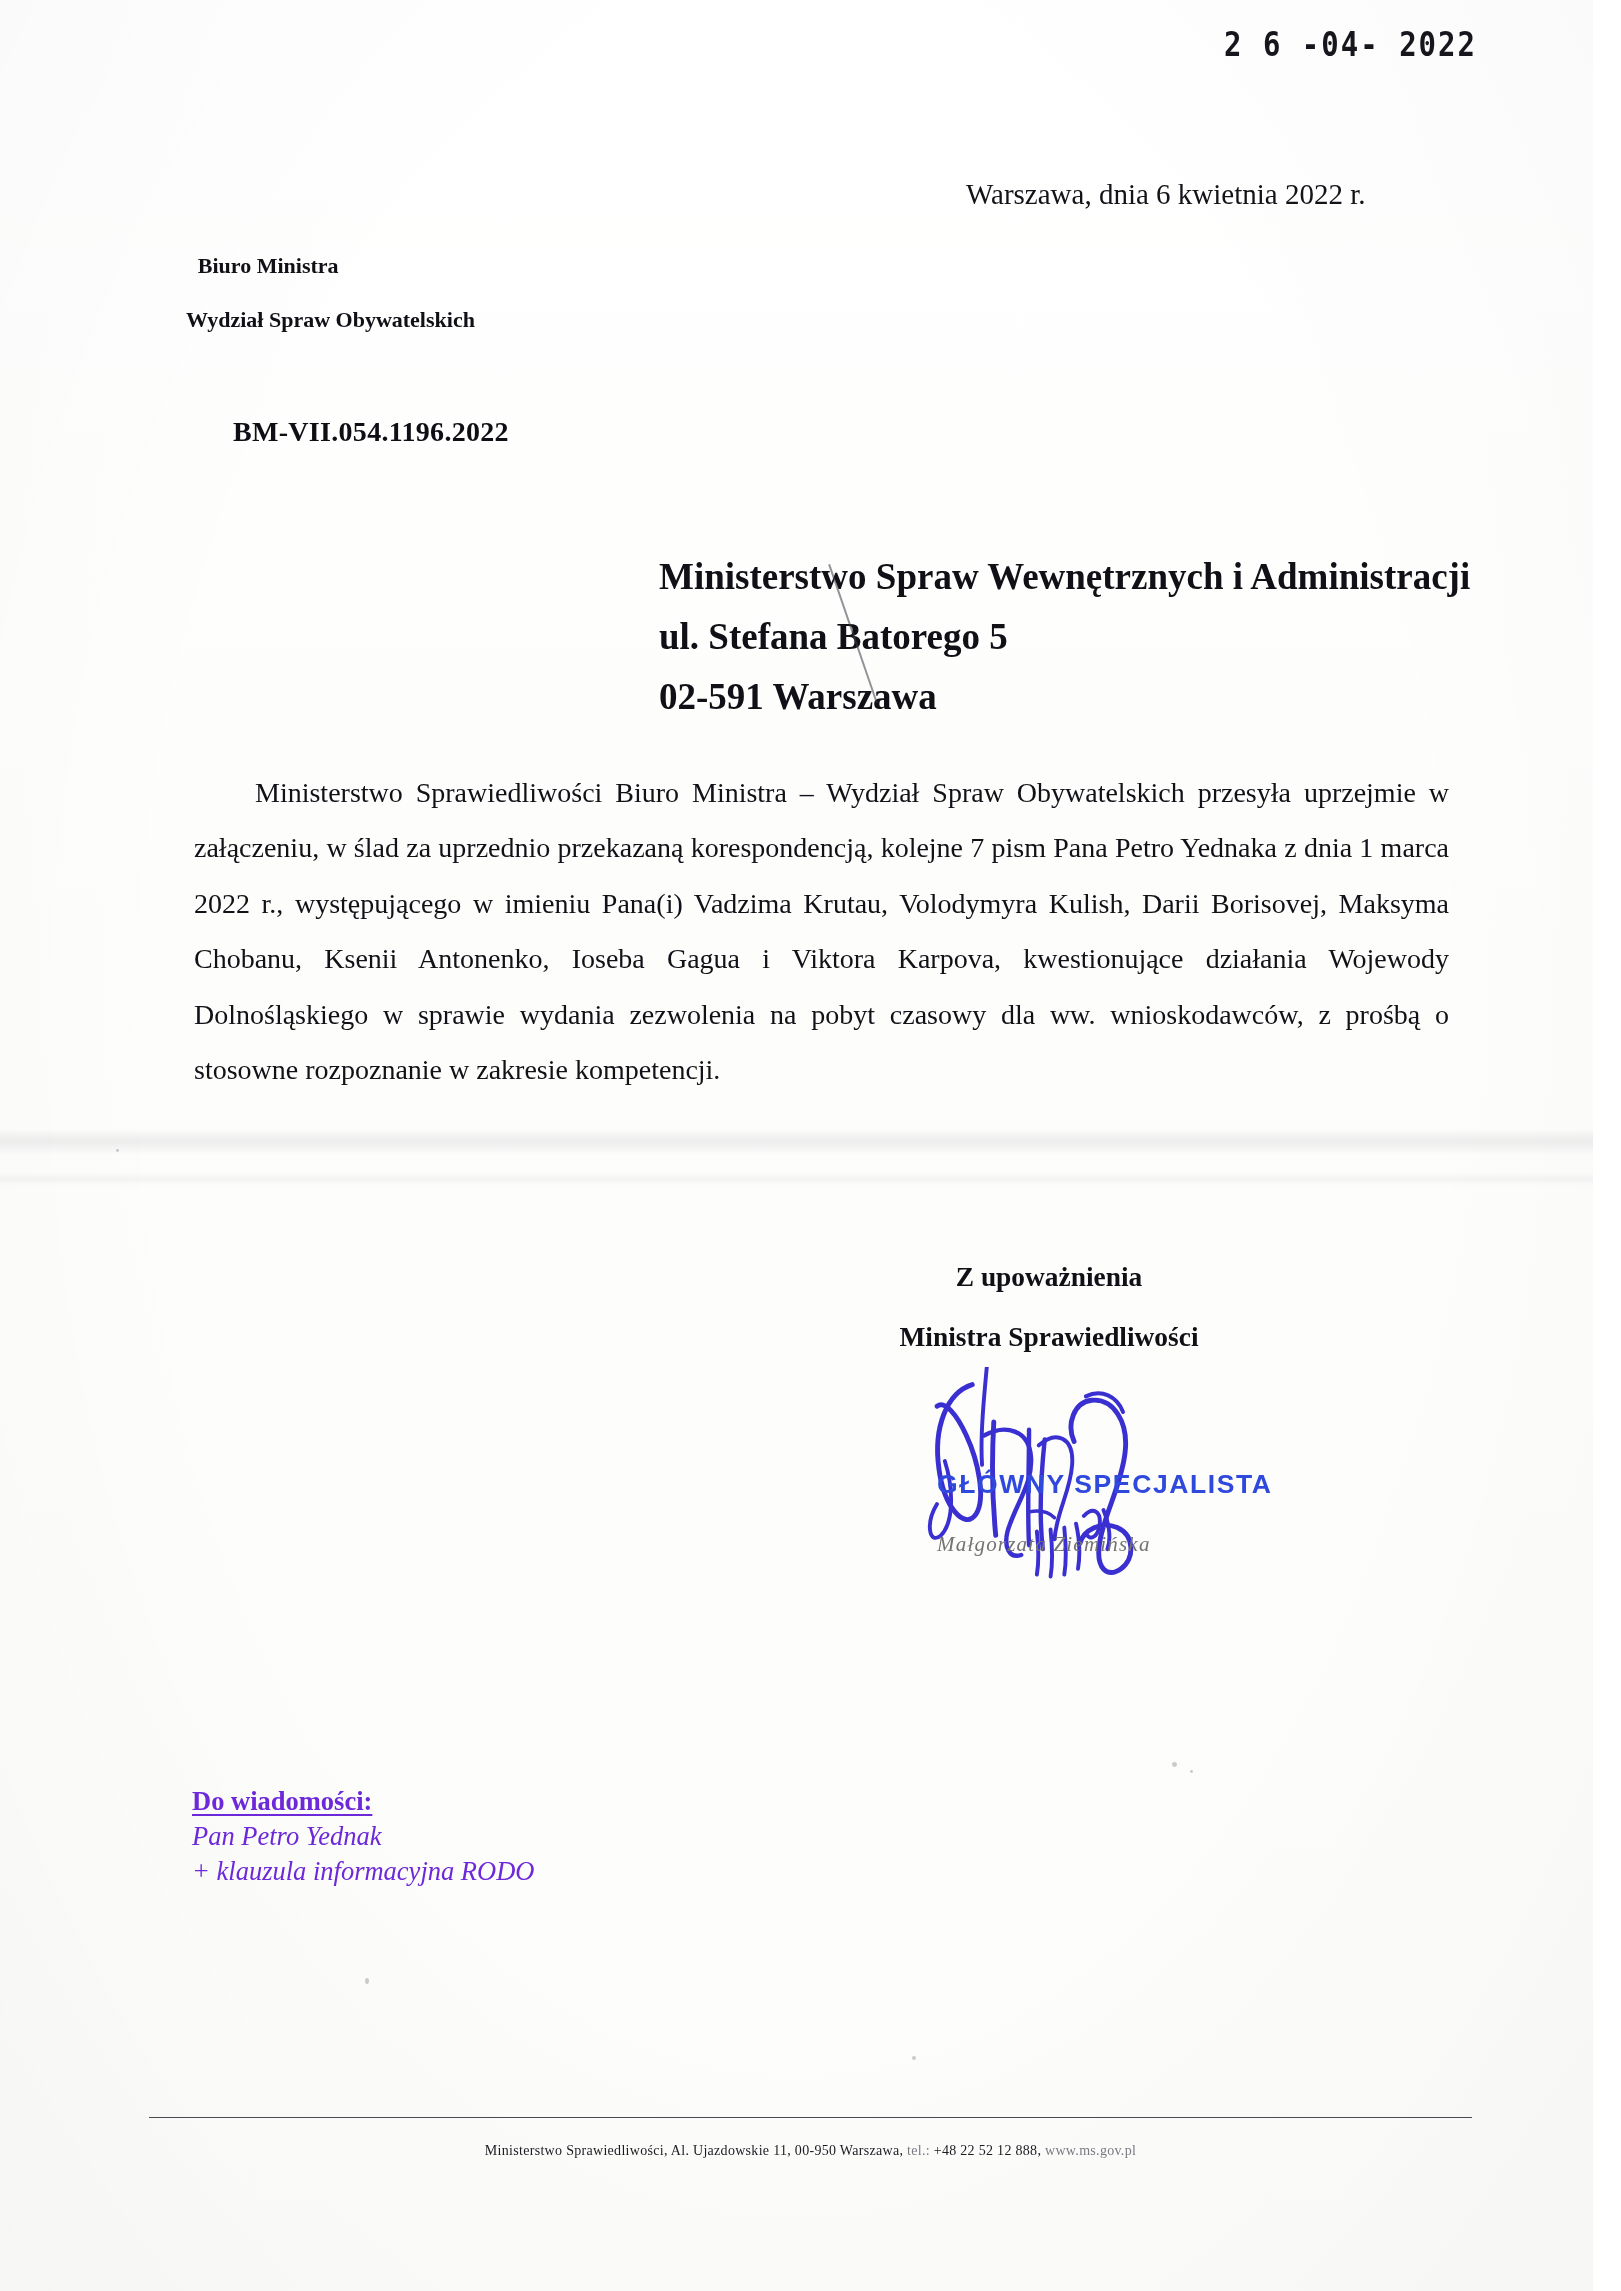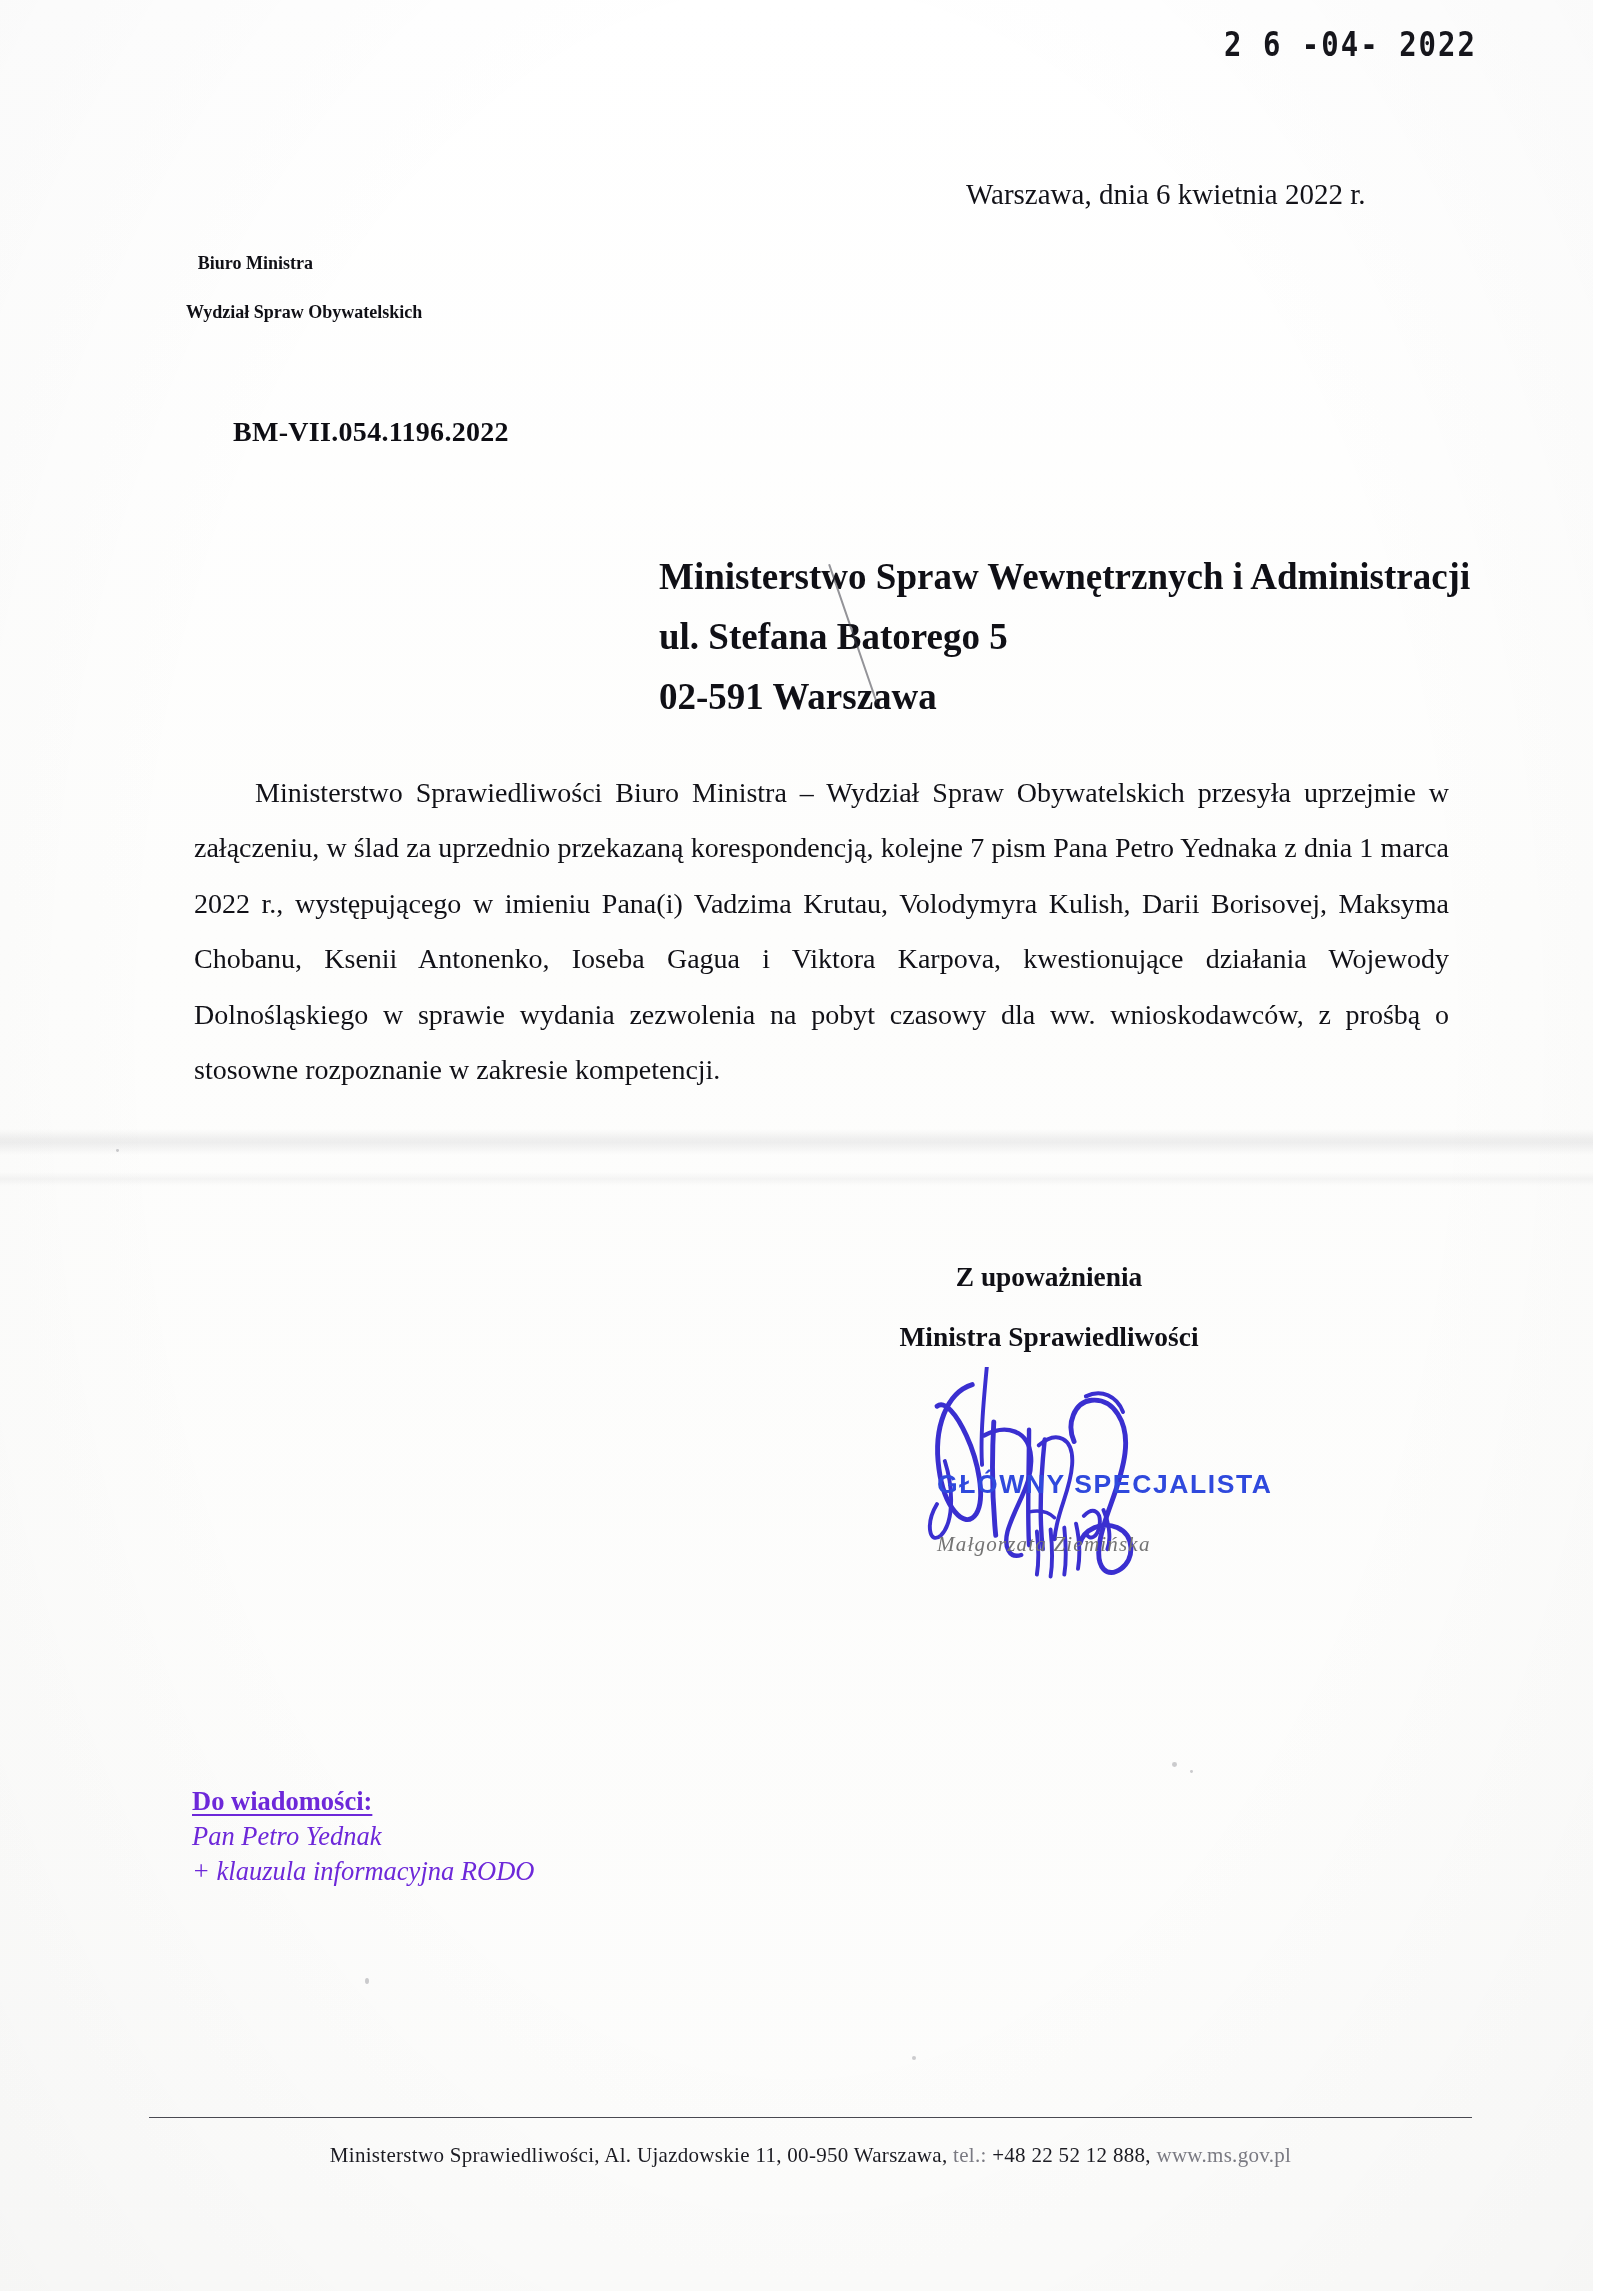--- a/index.html
+++ b/index.html
@@ -156,21 +156,21 @@
     font-size: 29px;
     color: #121218;
   }
 
   
   .dept {
     position: absolute;
     left: 186px;
     top: 253px;
     font-weight: bold;
-    font-size: 18px;
+    font-size: 22px;
     color: #101016;
   }
   .dept .d1 { margin-left: 11.8px; }
   .dept .d2 { margin-top: 28px; }
 
   
   .refno {
     position: absolute;
     left: 233px;
     top: 416px;
@@ -278,21 +278,21 @@
     width: 1323px;
     height: 1px;
     background: #4a4a52;
   }
   .footer {
     position: absolute;
     left: 149px;
     top: 2143px;
     width: 1323px;
     text-align: center;
-    font-size: 21px;
+    font-size: 14px;
     letter-spacing: 0.3px;
     color: #1b1b22;
   }
   .footer .dim { color: #7a7a82; }
 
   
   .speck {
     position: absolute;
     background: rgba(90,90,100,0.30);
     border-radius: 50%;

